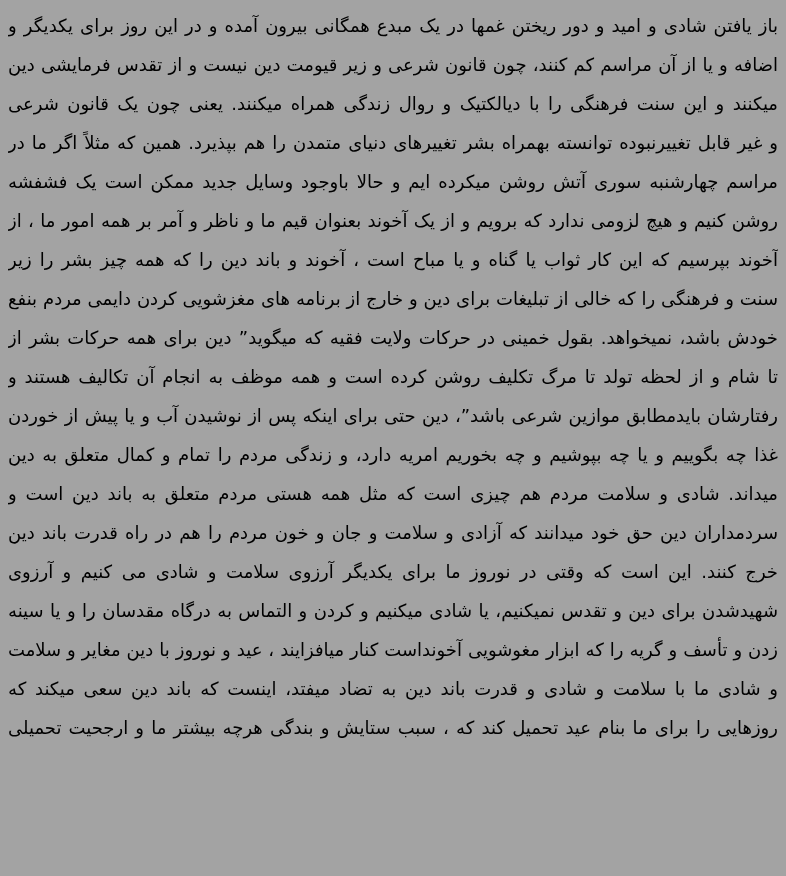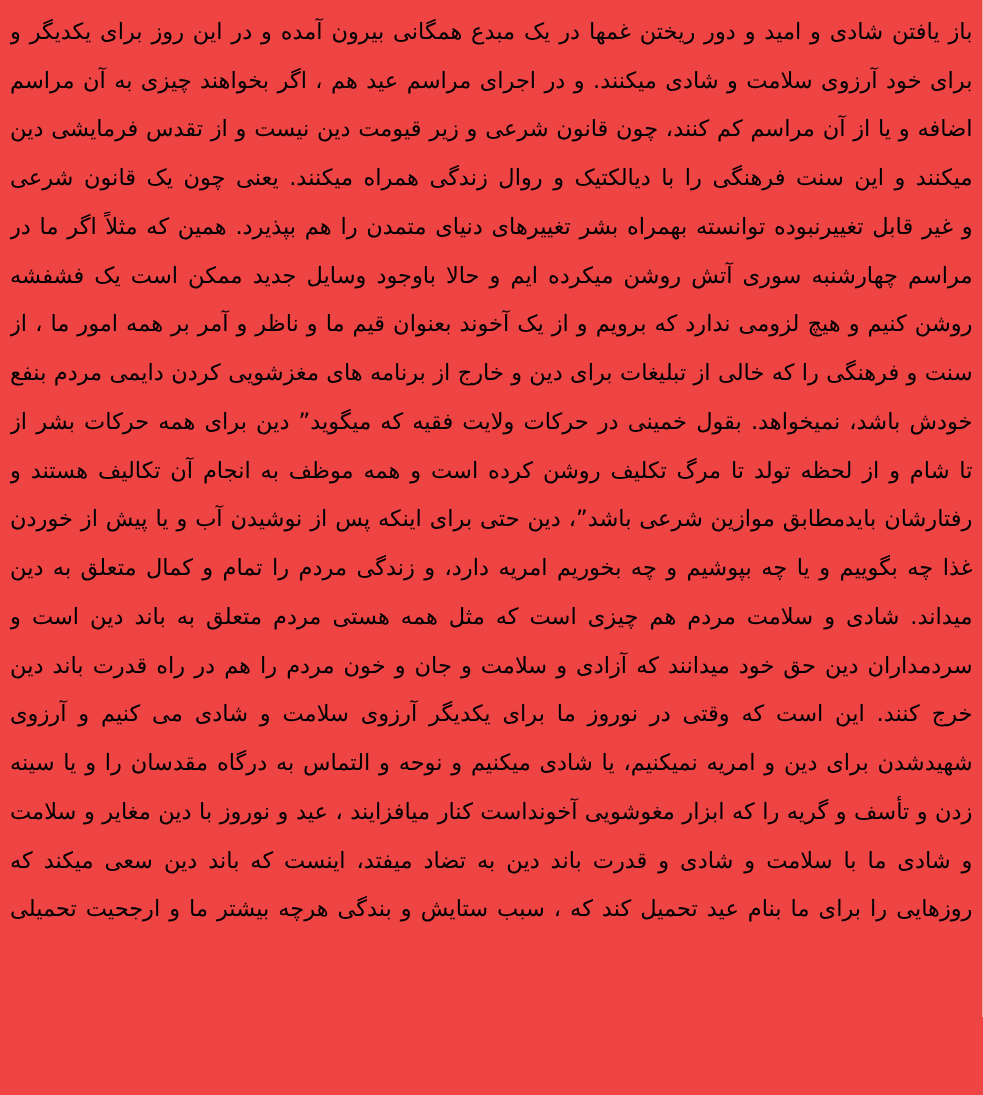--- a/index.html
+++ b/index.html
@@ -6,21 +6,21 @@
     margin: 0;
     padding: 0;
     background: #ffffff;
   }
   .page {
     position: relative;
     width: 786px;
     height: 876px;
     box-sizing: border-box;
     padding: 6px 8px 0 8px;
-    background: #ef4444;
+    background: #a3a3a3;
     color: #000000;
     direction: rtl;
     font-family: "DejaVu Sans", sans-serif;
     font-size: 18px;
     overflow: hidden;
   }
   .text-line {
     height: 39px;
     line-height: 39px;
     text-align: justify;
@@ -28,31 +28,31 @@
     -moz-text-align-last: justify;
     overflow: hidden;
     letter-spacing: 0.1px;
   }
 </style>
 </head>
 <body>
 
 <div class="page">
   <div class="text-line">باز یافتن شادی و امید و دور ریختن غمها در یک مبدع همگانی بیرون آمده و در این روز برای یکدیگر و</div>
-  <div class="text-line">برای خود آرزوی سلامت و شادی میکنند. و در اجرای مراسم عید هم ، اگر بخواهند چیزی به آن مراسم</div>
   <div class="text-line">اضافه و یا از آن مراسم کم کنند، چون قانون شرعی و زیر قیومت دین نیست و از تقدس فرمایشی دین هم</div>
   <div class="text-line">میکنند و این سنت فرهنگی را با دیالکتیک و روال زندگی همراه میکنند. یعنی چون یک قانون شرعی مقدس</div>
   <div class="text-line">و غیر قابل تغییرنبوده توانسته بهمراه بشر تغییرهای دنیای متمدن را هم بپذیرد. همین که مثلاً اگر ما در</div>
   <div class="text-line">مراسم چهارشنبه سوری آتش روشن میکرده ایم و حالا باوجود وسایل جدید ممکن است یک فشفشه رنگی هم</div>
   <div class="text-line">روشن کنیم و هیچ لزومی ندارد که برویم و از یک آخوند بعنوان قیم ما و ناظر و آمر بر همه امور ما ، از</div>
+  <div class="text-line">آخوند بپرسیم که این کار ثواب یا گناه و یا مباح است ، آخوند و باند دین را که همه چیز بشر را زیر</div>
   <div class="text-line">سنت و فرهنگی را که خالی از تبلیغات برای دین و خارج از برنامه های مغزشویی کردن دایمی مردم بنفع</div>
   <div class="text-line">خودش باشد، نمیخواهد. بقول خمینی در حرکات ولایت فقیه که میگوید” دین برای همه حرکات بشر از صبح</div>
   <div class="text-line">تا شام و از لحظه تولد تا مرگ تکلیف روشن کرده است و همه موظف به انجام آن تکالیف هستند و</div>
   <div class="text-line">رفتارشان بایدمطابق موازین شرعی باشد”، دین حتی برای اینکه پس از نوشیدن آب و یا پیش از خوردن</div>
   <div class="text-line">غذا چه بگوییم و یا چه بپوشیم و چه بخوریم امریه دارد، و زندگی مردم را تمام و کمال متعلق به دین</div>
   <div class="text-line">میداند. شادی و سلامت مردم هم چیزی است که مثل همه هستی مردم متعلق به باند دین است و</div>
   <div class="text-line">سردمداران دین حق خود میدانند که آزادی و سلامت و جان و خون مردم را هم در راه قدرت باند دین</div>
   <div class="text-line">خرج کنند. این است که وقتی در نوروز ما برای یکدیگر آرزوی سلامت و شادی می کنیم و آرزوی</div>
-  <div class="text-line">شهیدشدن برای دین و امریه نمیکنیم، یا شادی میکنیم و نوحه و التماس به درگاه مقدسان را و یا سینه</div>
+  <div class="text-line">شهیدشدن برای دین و تقدس نمیکنیم، یا شادی میکنیم و کردن و التماس به درگاه مقدسان را و یا سینه</div>
   <div class="text-line">زدن و تأسف و گریه را که ابزار مغوشویی آخونداست کنار میافزایند ، عید و نوروز با دین مغایر و سلامت</div>
   <div class="text-line">و شادی ما با سلامت و شادی و قدرت باند دین به تضاد میفتد، اینست که باند دین سعی میکند که</div>
   <div class="text-line">روزهایی را برای ما بنام عید تحمیل کند که ، سبب ستایش و بندگی هرچه بیشتر ما و ارجحیت تحمیلی</div>
 </div>
 
 </body></html>

